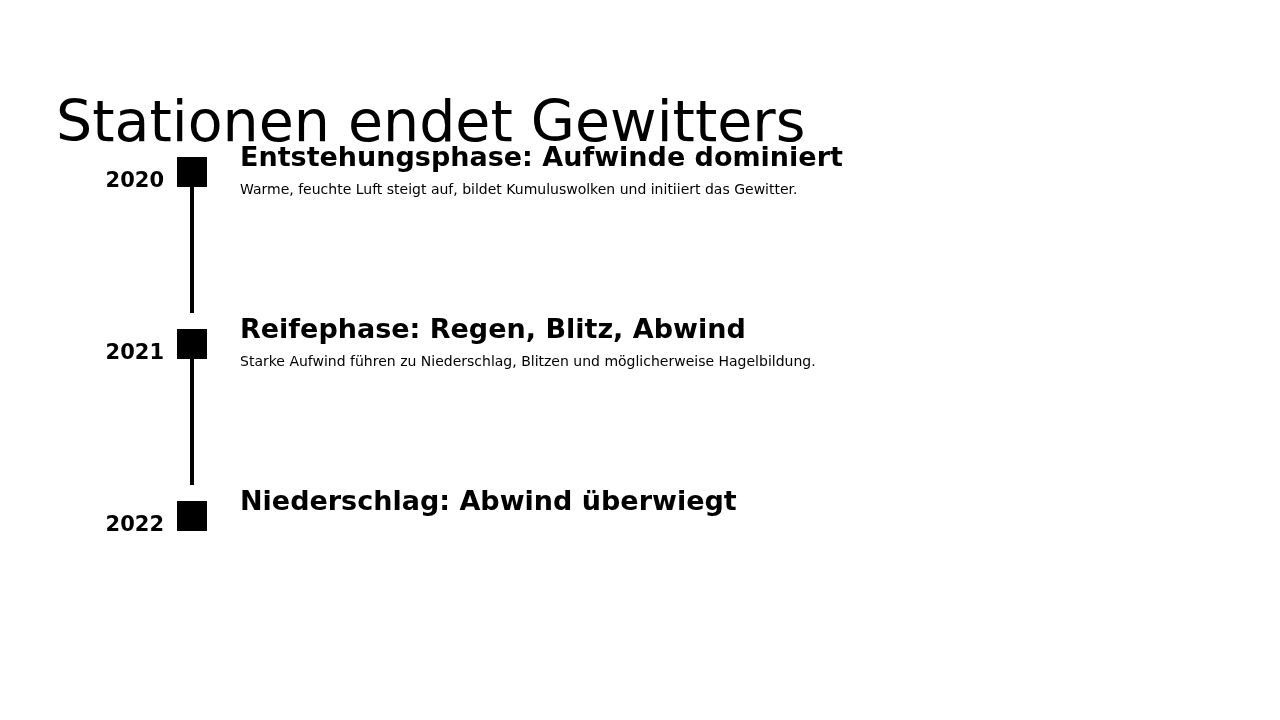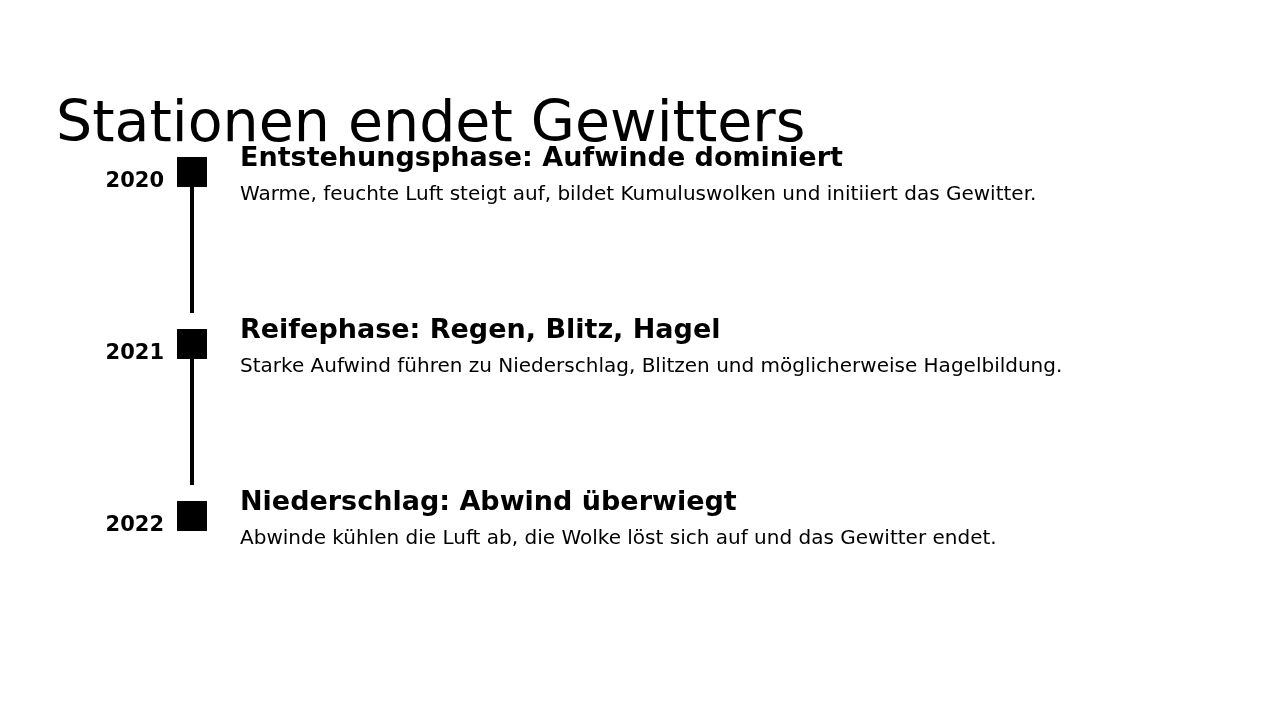--- a/index.html
+++ b/index.html
@@ -90,21 +90,21 @@
 
   .tl-heading {
     font-size: 27px;
     font-weight: 700;
     line-height: 1.25;
     margin: 0 0 6px 0;
     white-space: nowrap;
   }
 
   .tl-desc {
-    font-size: 20px;
+    font-size: 14px;
     font-weight: 400;
     line-height: 1.35;
     margin: 0;
     white-space: nowrap;
   }
 </style>
 </head>
 <body>
 
 <div class="slide">
@@ -121,29 +121,28 @@
         <p class="tl-heading">Entstehungsphase: Aufwinde dominiert</p>
         <p class="tl-desc">Warme, feuchte Luft steigt auf, bildet Kumuluswolken und initiiert das Gewitter.</p>
       </div>
     </div>
 
     <div class="tl-item">
       <div class="tl-year">2021</div>
       <div class="tl-marker"></div>
       <div class="tl-connector"></div>
       <div class="tl-body">
-        <p class="tl-heading">Reifephase: Regen, Blitz, Hagel</p>
+        <p class="tl-heading">Reifephase: Regen, Blitz, Abwind</p>
         <p class="tl-desc">Starke Aufwind führen zu Niederschlag, Blitzen und möglicherweise Hagelbildung.</p>
       </div>
     </div>
 
     <div class="tl-item">
       <div class="tl-year">2022</div>
       <div class="tl-marker"></div>
 
       <div class="tl-body">
         <p class="tl-heading">Niederschlag: Abwind überwiegt</p>
-        <p class="tl-desc">Abwinde kühlen die Luft ab, die Wolke löst sich auf und das Gewitter endet.</p>
       </div>
     </div>
 
   </div>
 </div>
 
 </body></html>

